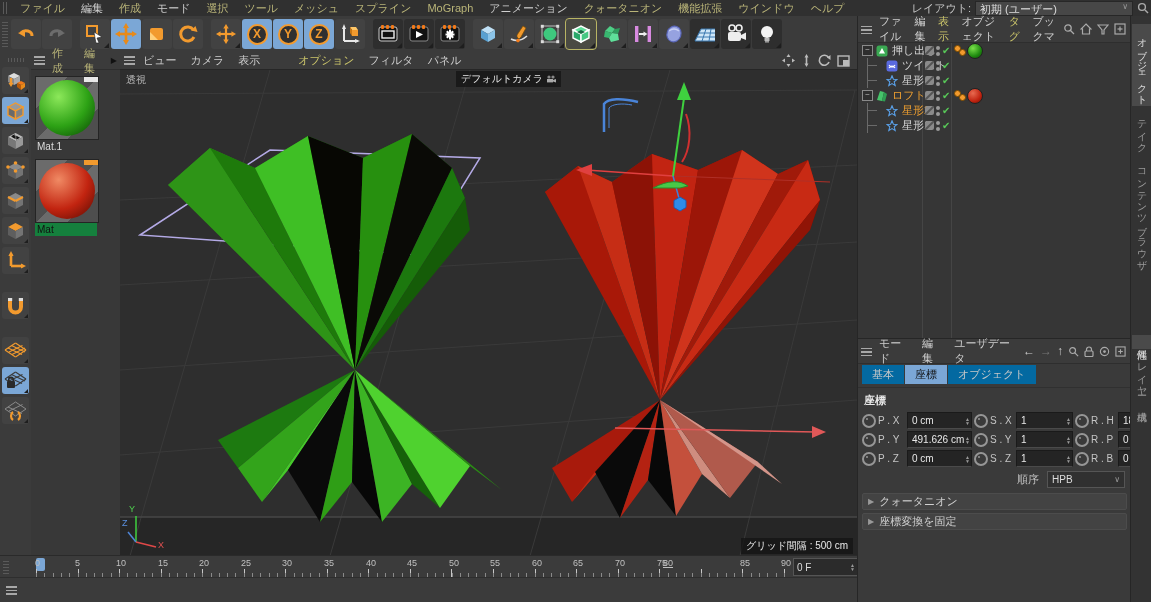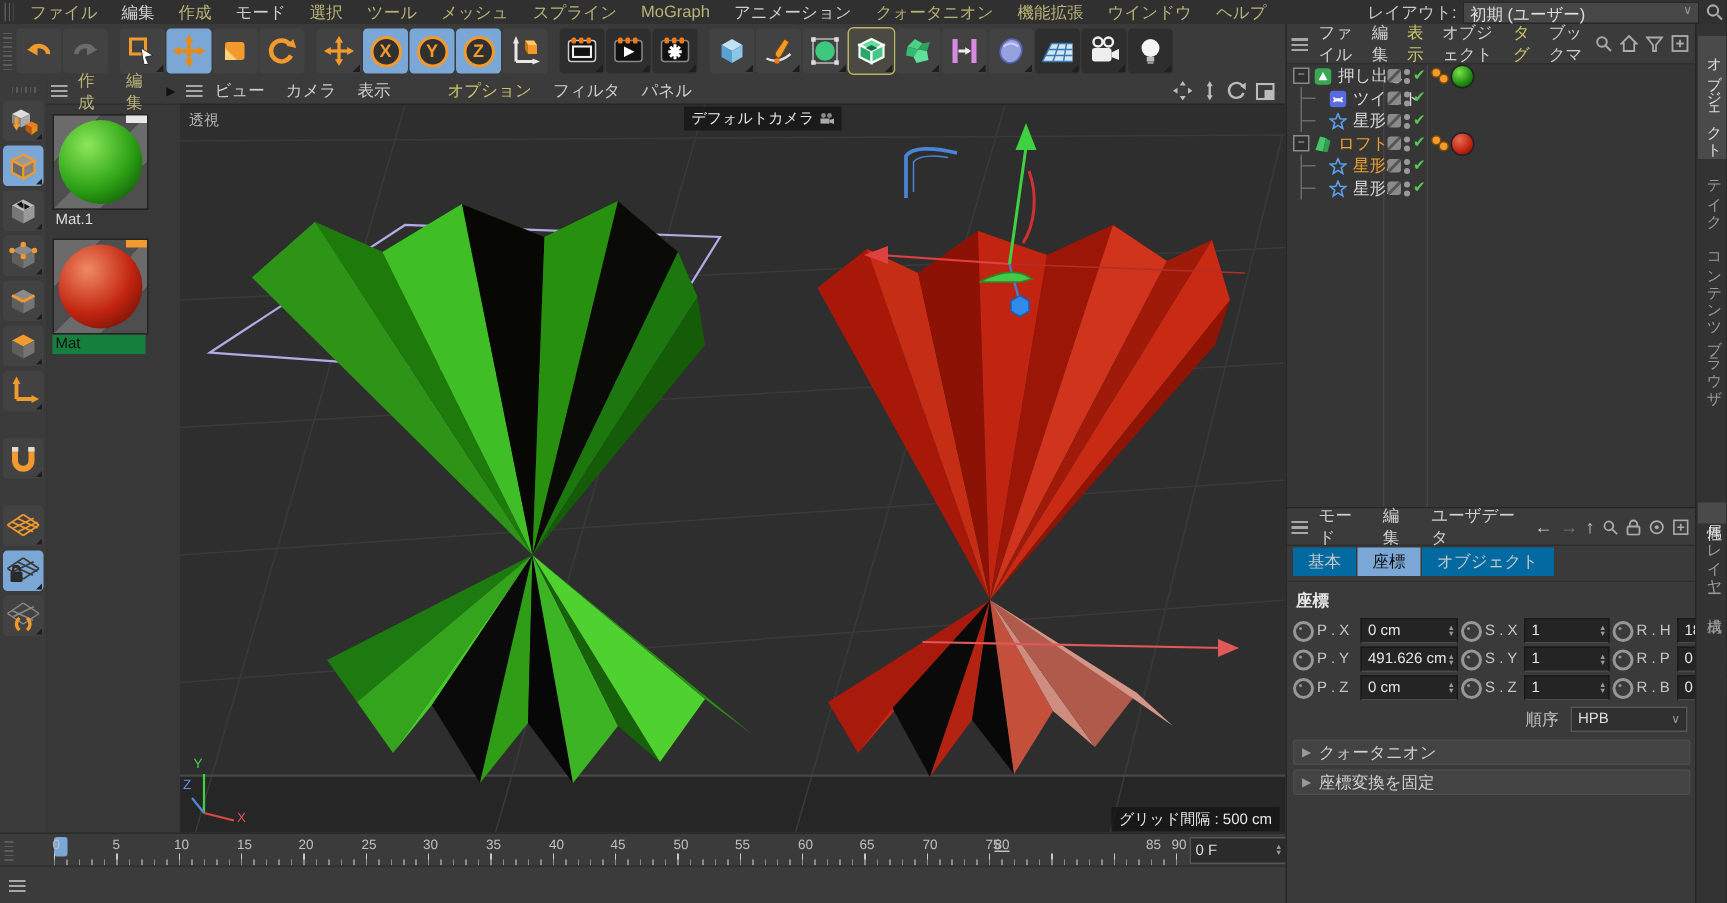--- a/index.html
+++ b/index.html
@@ -679,21 +679,21 @@
         <span class="tick" style="left:291px;">35</span>
       <span class="tick" style="left:333px;">40</span>
         <span class="tick" style="left:374px;">45</span>
       <span class="tick" style="left:416px;">50</span>
         <span class="tick" style="left:457px;">55</span>
       <span class="tick" style="left:499px;">60</span>
         <span class="tick" style="left:540px;">65</span>
       <span class="tick" style="left:582px;">70</span>
         <span class="tick" style="left:624px;">75</span>
       <span class="tick" style="left:630px;text-decoration:underline;">80</span>
-        <span class="tick" style="left:707px;margin-left:24px;">85</span>
+        <span class="tick" style="left:707px;">85</span>
       <span class="tick" style="left:748px;">90</span>
     </div>
     <div id="tickmarks"></div>
     <div id="framefield">
       <span>0 F</span>
       <span class="spin">
           <span>▲</span>
           <span>▼</span>
         </span>
     </div>

